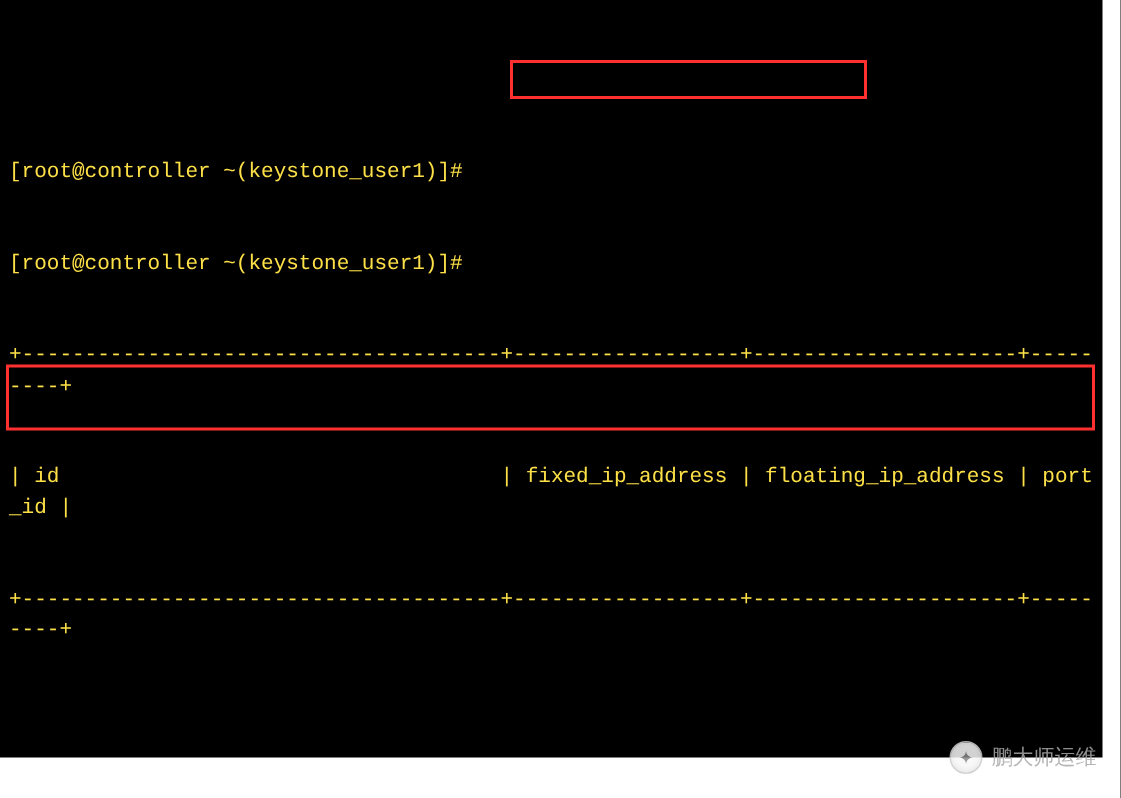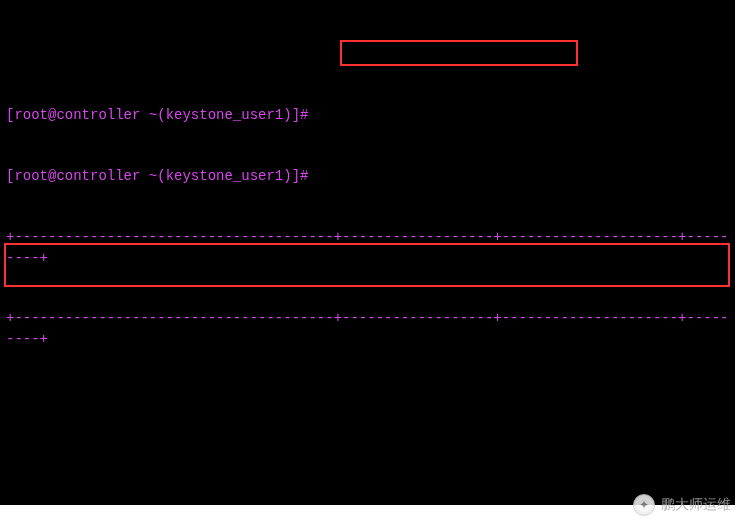--- a/index.html
+++ b/index.html
@@ -6,21 +6,21 @@
     body {
       background: #fff;
       font-family: "Courier New", monospace;
       font-size: 14px;
       width: 747px;
       height: 532px;
       position: relative;
     }
     .terminal {
       background: #000;
-      color: #d946ef;
+      color: #fde047;
       padding: 4px 6px;
       width: 735px;
       height: 505px;
       white-space: pre;
       line-height: 1.45;
       overflow: hidden;
       position: relative;
     }
     .prompt-line { white-space: pre-wrap; word-break: break-all; }
     .red-box {
@@ -58,20 +58,21 @@
 </head>
 <body>
 
 <div class="terminal">
   <div class="red-box red-box-1"></div>
   <div class="red-box red-box-2"></div>
 
   <div class="prompt-line"><span>[root@controller ~(keystone_user1)]#</span></div>
   <div class="prompt-line"><span>[root@controller ~(keystone_user1)]#</span></div>
   <div class="prompt-line">+--------------------------------------+------------------+---------------------+---------+</div>
+  <div class="prompt-line">| id                                   | fixed_ip_address | floating_ip_address | port_id |</div>
   <div class="prompt-line">+--------------------------------------+------------------+---------------------+---------+</div>
   
   
   <div class="prompt-line"></div>
   
   
   
   <div class="prompt-line"></div>
   
 </div>

